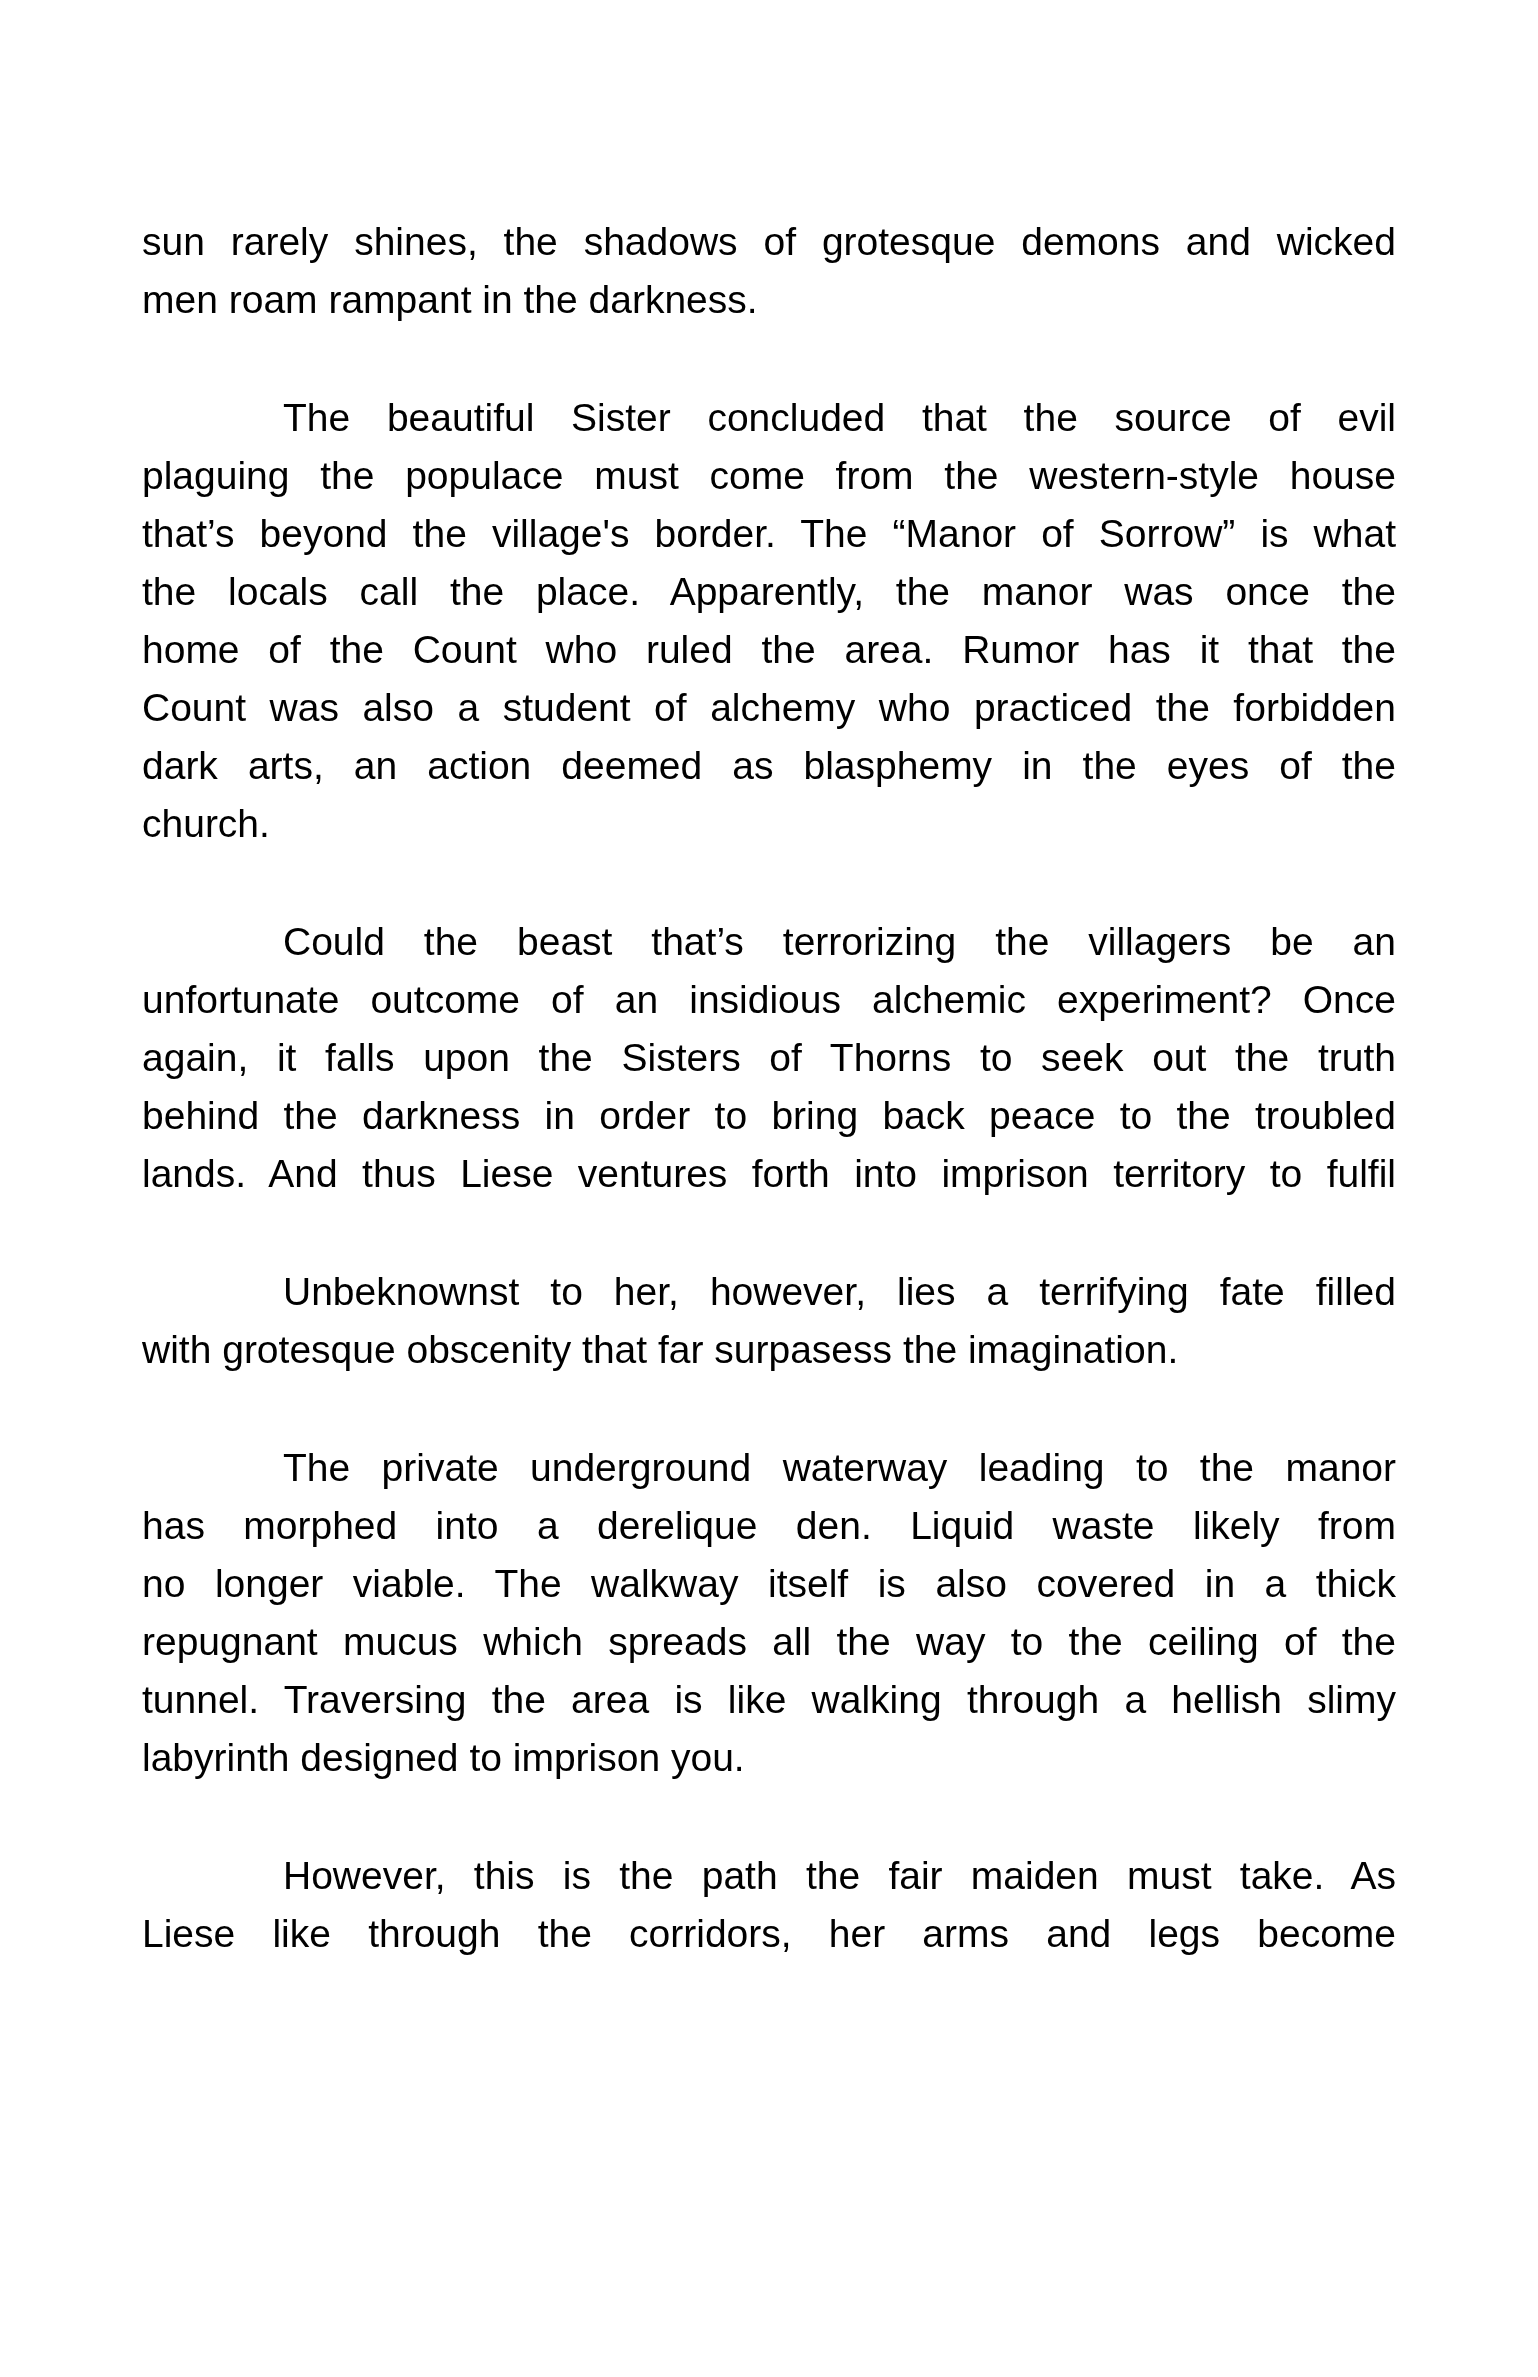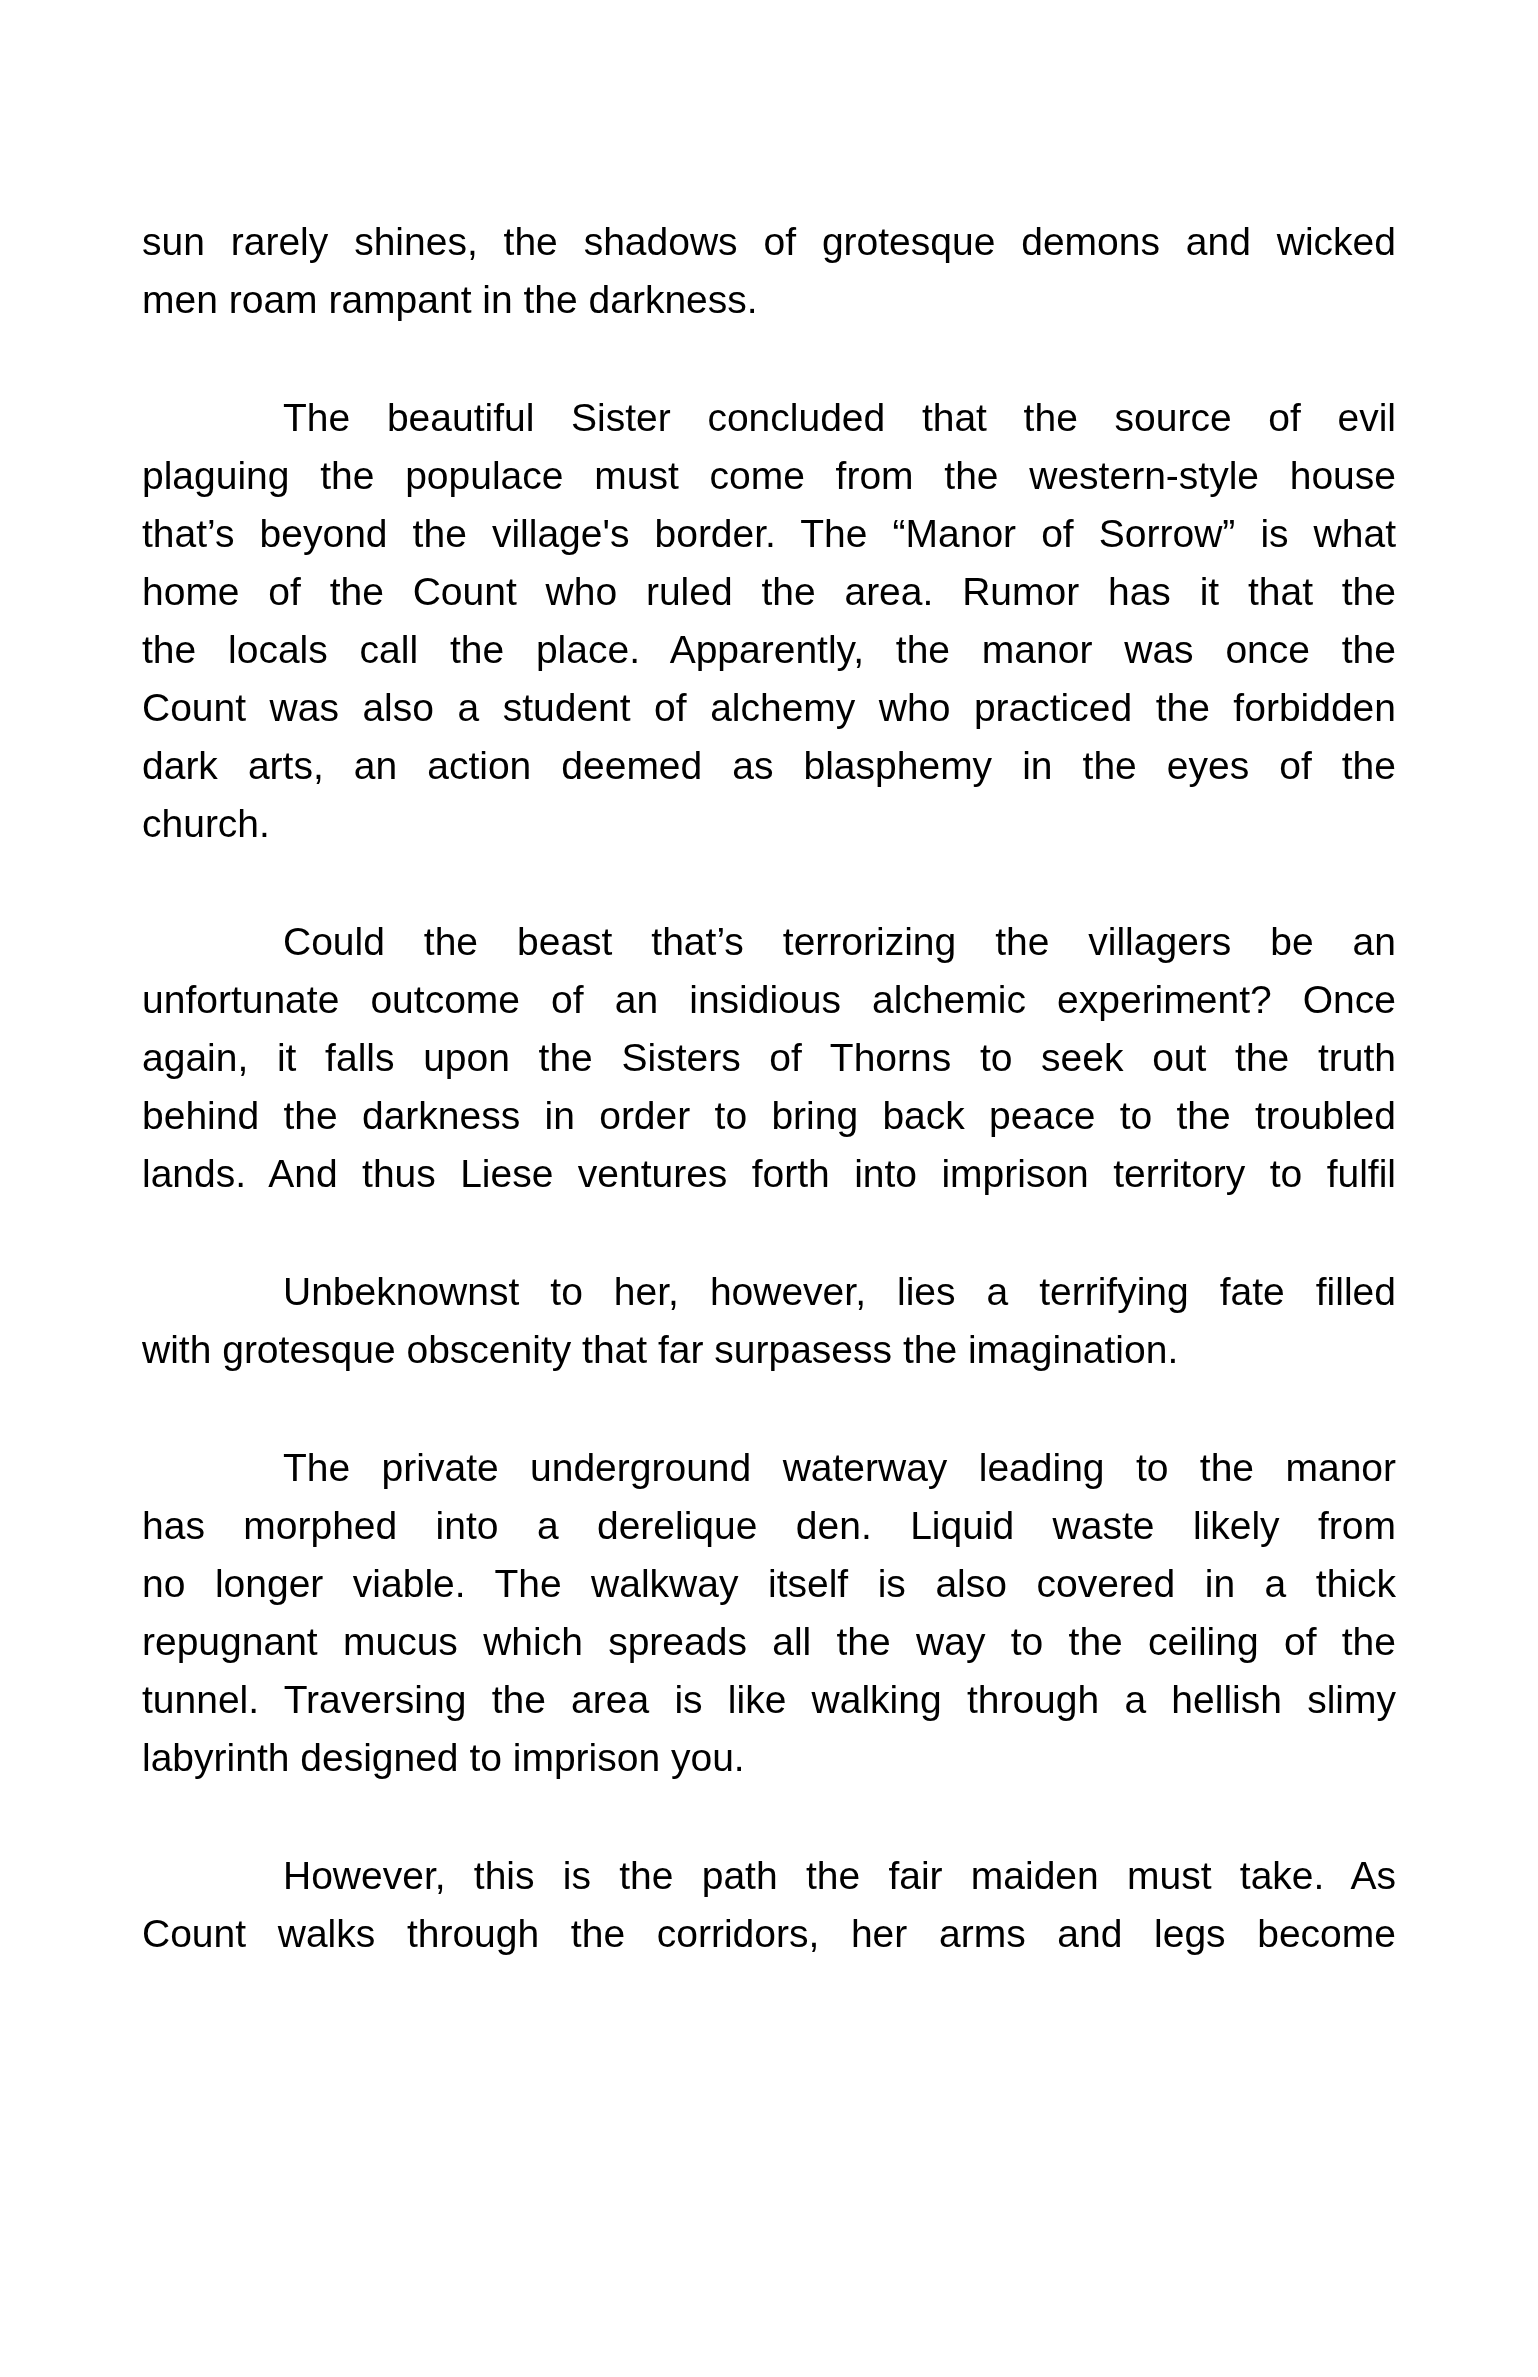--- a/index.html
+++ b/index.html
@@ -50,22 +50,22 @@
 <div class="page">
   <div class="body-text">
       <div class="paragraph">
         <div class="line">sun rarely shines, the shadows of grotesque demons and wicked</div>
         <div class="line last">men roam rampant in the darkness.</div>
       </div>
       <div class="paragraph">
         <div class="line indent">The beautiful Sister concluded that the source of evil</div>
         <div class="line">plaguing the populace must come from the western-style house</div>
         <div class="line">that’s beyond the village's border. The “Manor of Sorrow” is what</div>
+        <div class="line">the locals call the place. Apparently, the manor was once the</div>
         <div class="line">home of the Count who ruled the area. Rumor has it that the</div>
-        <div class="line">the locals call the place. Apparently, the manor was once the</div>
         <div class="line">Count was also a student of alchemy who practiced the forbidden</div>
         <div class="line">dark arts, an action deemed as blasphemy in the eyes of the</div>
         <div class="line last">church.</div>
       </div>
       <div class="paragraph">
         <div class="line indent">Could the beast that’s terrorizing the villagers be an</div>
         <div class="line">unfortunate outcome of an insidious alchemic experiment? Once</div>
         <div class="line">again, it falls upon the Sisters of Thorns to seek out the truth</div>
         <div class="line">behind the darkness in order to bring back peace to the troubled</div>
         <div class="line">lands. And thus Liese ventures forth into imprison territory to fulfil</div>
@@ -77,17 +77,17 @@
       <div class="paragraph">
         <div class="line indent">The private underground waterway leading to the manor</div>
         <div class="line">has morphed into a derelique den. Liquid waste likely from</div>
         <div class="line">no longer viable. The walkway itself is also covered in a thick</div>
         <div class="line">repugnant mucus which spreads all the way to the ceiling of the</div>
         <div class="line">tunnel. Traversing the area is like walking through a hellish slimy</div>
         <div class="line last">labyrinth designed to imprison you.</div>
       </div>
       <div class="paragraph">
         <div class="line indent">However, this is the path the fair maiden must take. As</div>
-        <div class="line">Count walks through the corridors, her arms and legs become</div>
+        <div class="line">Liese like through the corridors, her arms and legs become</div>
       </div>
     </div>
 </div>
 
 
 </body></html>

